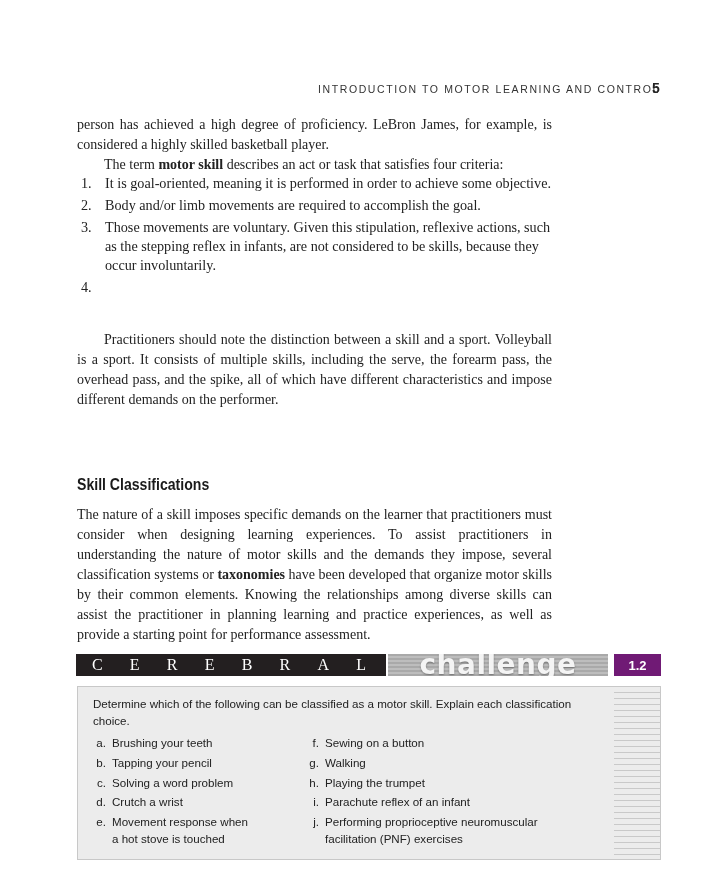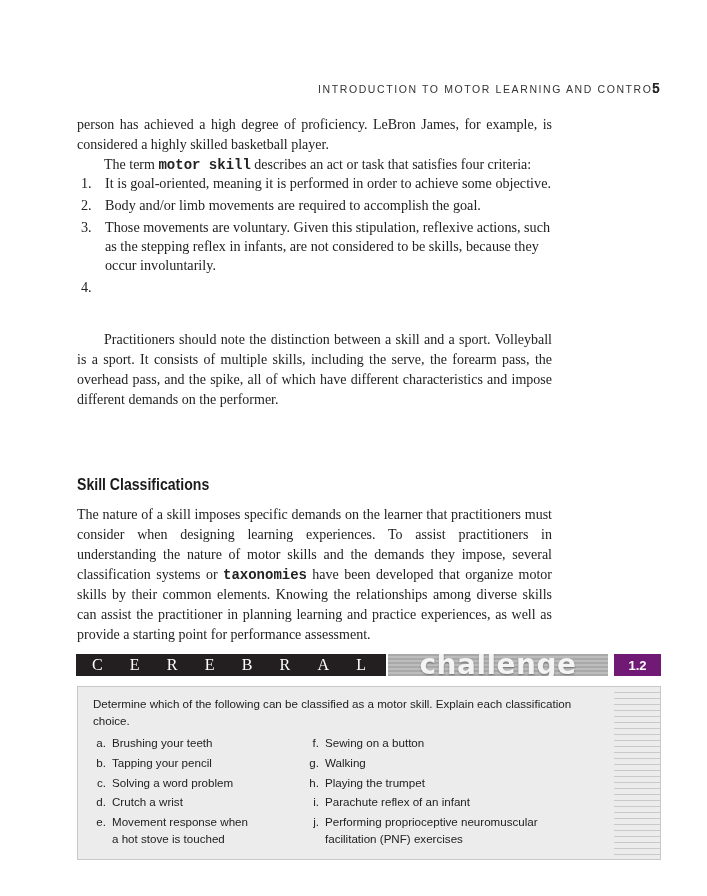--- a/index.html
+++ b/index.html
@@ -22,21 +22,21 @@
   .body-text p { margin: 0; }
   .indent { text-indent: 27px; }
   .criteria { position: absolute; left: 77px; width: 475px; font-family: "Liberation Serif", serif; font-size: 14.2px; line-height: 19px; color: #222; margin: 0; padding: 0; list-style: none; }
   .criteria li { position: relative; padding-left: 28px; margin-bottom: 3px; }
   .criteria .num { position: absolute; left: 4px; top: 0; }
   .heading {
     position: absolute; left: 77px; top: 436px;
     font-family: "Liberation Sans", sans-serif; font-weight: bold; font-size: 16px; color: #1a1a1a;
     transform: scaleX(0.88); transform-origin: left center;
   }
-  b.kw { font-weight: bold; font-family: Liberation Mono, monospace; }
+  b.kw { font-weight: bold; }
   
   .banner-black {
     position: absolute; left: 76px; top: 614px; width: 310px; height: 22px; background: #231f20;
     display: flex; justify-content: space-between; align-items: center; box-sizing: border-box; padding: 0 20px 0 16px;
   }
   .banner-black span { font-family: "Liberation Serif", serif; color: #fff; font-size: 16px; }
   .banner-gray {
     position: absolute; left: 388px; top: 614px; width: 220px; height: 22px;
     background: repeating-linear-gradient(to bottom, #a9a9a9 0px, #a9a9a9 2px, #bdbdbd 2px, #bdbdbd 4px);
     overflow: hidden;

